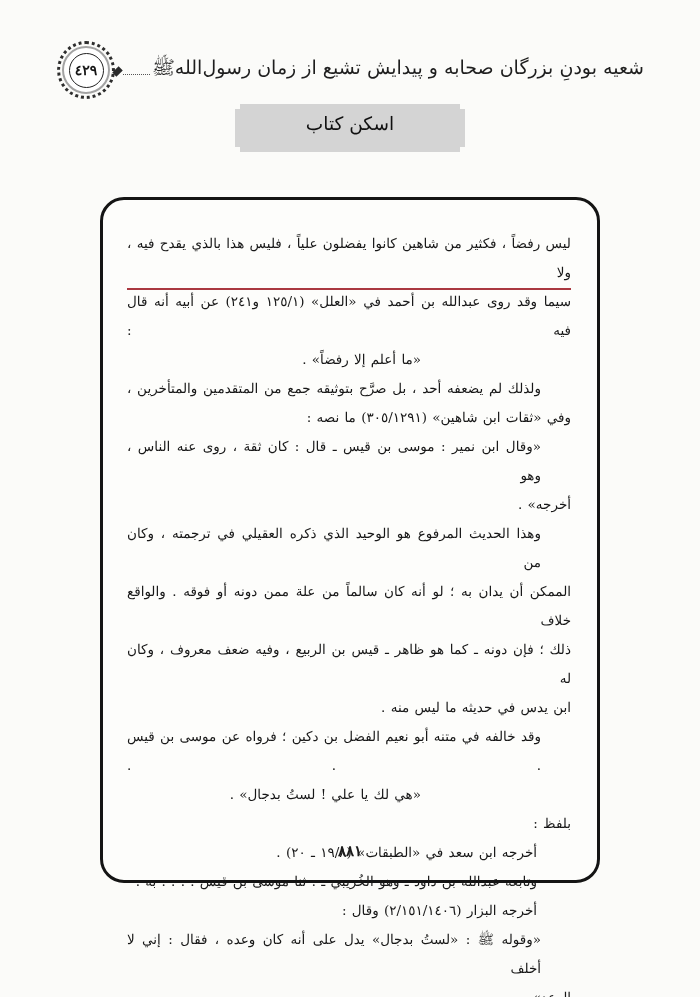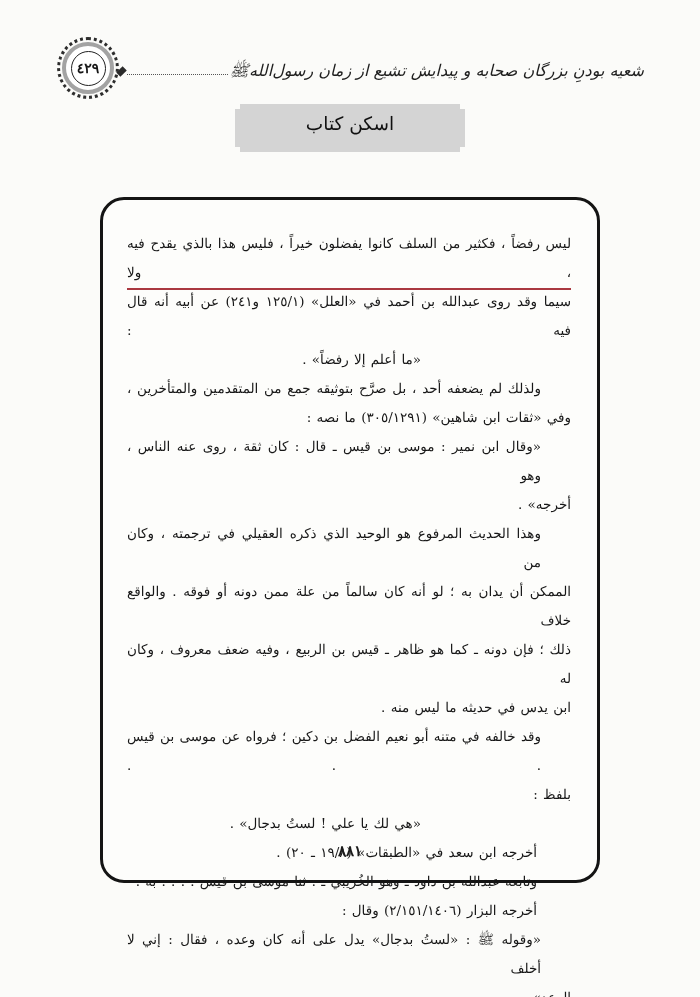--- a/index.html
+++ b/index.html
@@ -13,21 +13,21 @@
   }
   .sheet{position:absolute;inset:0;}
 
   
   .header{
     position:absolute;top:42px;left:62px;right:56px;height:52px;
     display:flex;align-items:flex-end;
   }
   .medallion{
     width:44px;height:44px;border-radius:50%;
-    border:4px solid #a3a3a3;
+    border:2px solid #a3a3a3;
     outline:3px dotted #2d2d2d;outline-offset:2px;
     background:#fff;
     display:flex;align-items:center;justify-content:center;
     margin-bottom:0px;flex:0 0 auto;
   }
   .med-inner{
     width:33px;height:33px;border-radius:50%;
     border:1.5px solid #222;
     text-align:center;line-height:33px;
     font-size:14px;font-weight:bold;direction:rtl;
@@ -38,23 +38,22 @@
     margin:0 1px 18px 3px;flex:0 0 auto;
   }
   .head-rule{
     flex:1 1 auto;height:0;
     border-top:1.5px dotted #555;
     margin:0 2px 19px 0;
   }
   .head-title{
     flex:0 0 auto;
     direction:rtl;white-space:nowrap;
-    font-size:16px;color:#1e1e1e;
+    font-size:19px;color:#1e1e1e;
     padding-bottom:10px;
-    font-style:italic;
   }
 
   
   .stamp{
     position:absolute;top:104px;left:50%;margin-left:-115px;
     width:230px;height:48px;
     background:#d4d4d4;
     text-align:center;line-height:40px;
     font-size:18.5px;direction:rtl;color:#111;
   }
@@ -107,34 +106,34 @@
     </div>
     <div class="med-arrow"></div>
     <div class="head-rule"></div>
     <div class="head-title">شعيه بودنِ بزرگان صحابه و پيدايش تشيع از زمان رسول‌اللهﷺ</div>
   </div>
 
   <div class="stamp">اسكن كتاب</div>
 
   <div class="bookbox">
     <div class="textcol">
-        <div class="line j u" style="border-bottom-color: rgb(170, 56, 64);">ليس رفضاً ، فكثير من السلف كانوا يفضلون خيراً ، فليس هذا بالذي يقدح فيه ، ولا</div>
+        <div class="line j u" style="border-bottom-color: rgb(170, 56, 64);">ليس رفضاً ، فكثير من شاهين كانوا يفضلون علياً ، فليس هذا بالذي يقدح فيه ، ولا</div>
         <div class="line j">سيما وقد روى عبدالله بن أحمد في «العلل» (١٢٥/١ و٢٤١) عن أبيه أنه قال فيه :</div>
         <div class="line q">«ما أعلم إلا رفضاً» .</div>
         <div class="line ij">ولذلك لم يضعفه أحد ، بل صرَّح بتوثيقه جمع من المتقدمين والمتأخرين ،</div>
         <div class="line r">وفي «ثقات ابن شاهين» (٣٠٥/١٢٩١) ما نصه :</div>
         <div class="line ij">«وقال ابن نمير : موسى بن قيس ـ قال : كان ثقة ، روى عنه الناس ، وهو</div>
         <div class="line r">أخرجه» .</div>
         <div class="line ij">وهذا الحديث المرفوع هو الوحيد الذي ذكره العقيلي في ترجمته ، وكان من</div>
         <div class="line j">الممكن أن يدان به ؛ لو أنه كان سالماً من علة ممن دونه أو فوقه . والواقع خلاف</div>
         <div class="line j">ذلك ؛ فإن دونه ـ كما هو ظاهر ـ قيس بن الربيع ، وفيه ضعف معروف ، وكان له</div>
         <div class="line r">ابن يدس في حديثه ما ليس منه .</div>
         <div class="line ij">وقد خالفه في متنه أبو نعيم الفضل بن دكين ؛ فرواه عن موسى بن قيس . . .</div>
+        <div class="line q">«هي لك يا علي ! لستُ بدجال» .</div>
         <div class="line r">بلفظ :</div>
-        <div class="line q">«هي لك يا علي ! لستُ بدجال» .</div>
         <div class="line ir">أخرجه ابن سعد في «الطبقات» (١٩/٨ ـ ٢٠) .</div>
         <div class="line ir">وتابعه عبدالله بن داود ـ وهو الخُريبي ـ : ثنا موسى بن قيس . . . . به .</div>
         <div class="line ir">أخرجه البزار (٢/١٥١/١٤٠٦) وقال :</div>
         <div class="line ij">«وقوله ﷺ : «لستُ بدجال» يدل على أنه كان وعده ، فقال : إني لا أخلف</div>
         <div class="line r">الوعد» .</div>
       </div>
     <div class="pagenum">٨٨١</div>
   </div>
 
 </div>

